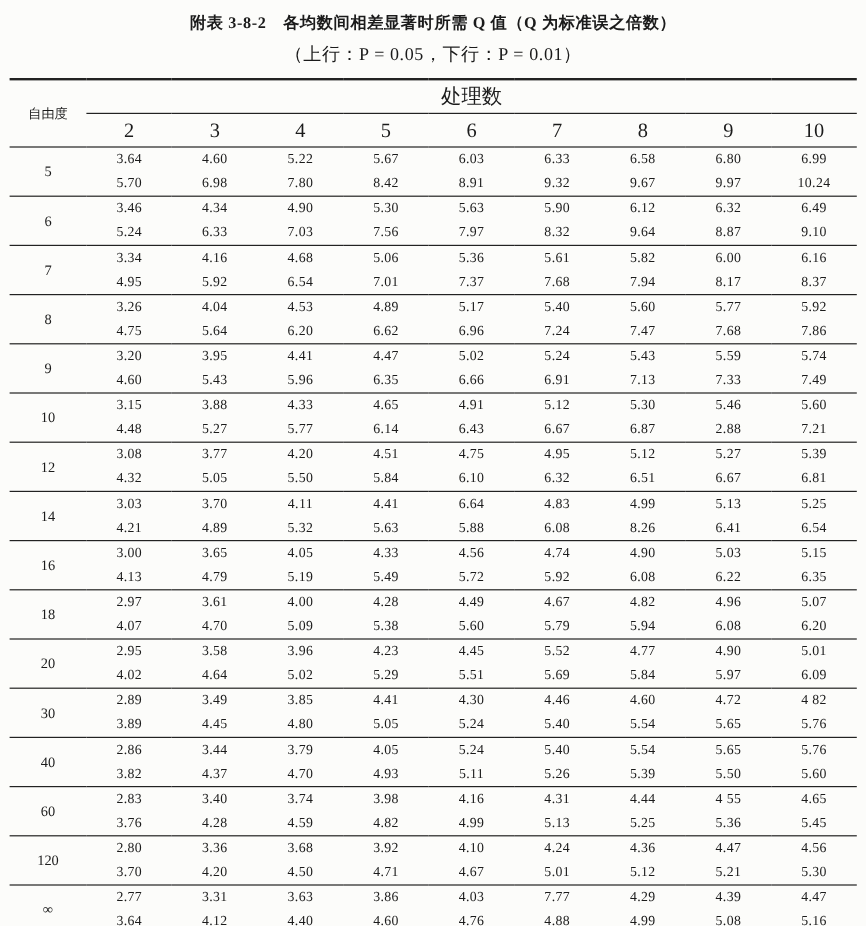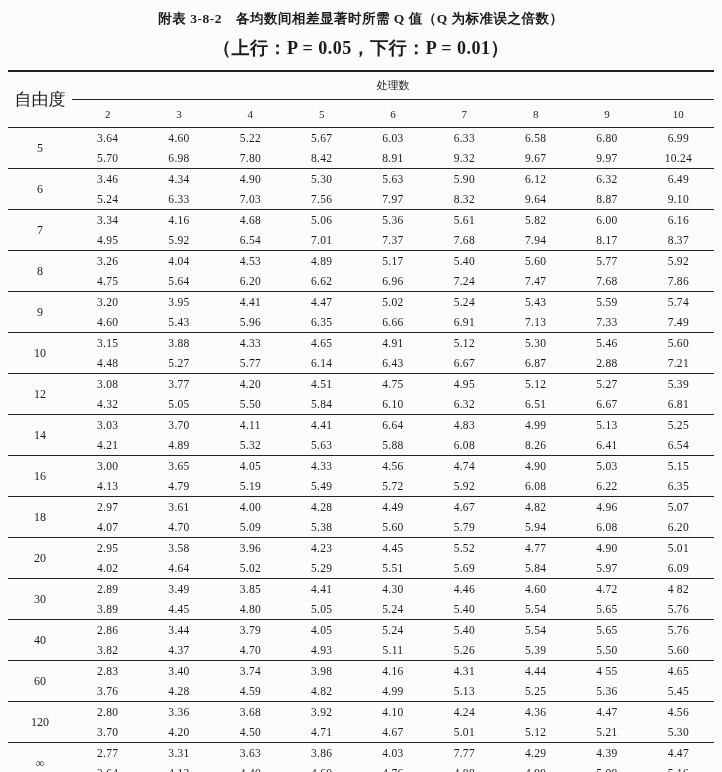--- a/index.html
+++ b/index.html
@@ -13,36 +13,36 @@
     width:722px;height:772px;box-sizing:border-box;
     background:var(--bg);color:var(--text);
     padding:8px 8px 0 8px;overflow:hidden;position:relative;
   }
   .title-line{
     text-align:center;font-weight:bold;font-size:13.5px;
     letter-spacing:0.5px;margin-top:2px;white-space:nowrap;
   }
   .title-line .table-label{margin-right:14px;}
   .subtitle{
-    text-align:center;font-weight:bold;font-size:18px;
+    text-align:center;font-weight:normal;font-size:15px;
     letter-spacing:0.5px;margin-top:8px;
   }
   table.qtable{
     border-collapse:collapse;table-layout:fixed;
     width:706px;margin:10px auto 0 auto;
     border-top:2.5px solid var(--rule);
     border-bottom:2.2px solid var(--rule);
   }
   table.qtable col.df-col{width:64px;}
   th,td{
     padding:0;text-align:center;vertical-align:middle;
     font-weight:normal;color:var(--text);
   }
-  thead th{font-size:11px;height:27px;}
-  th.df-header{border-bottom:1.8px solid var(--rule);font-size:17px;}
+  thead th{font-size:17px;height:27px;}
+  th.df-header{border-bottom:1.8px solid var(--rule);font-size:11px;}
   th.group-label{border-bottom:1.2px solid var(--rule);}
   tr.col-header-row th{border-bottom:1.8px solid var(--rule);}
   tbody th.df-label{font-size:12px;}
   tbody td{font-size:11.5px;height:20px;letter-spacing:0.3px;}
   tbody tr.group-start td,
   tbody tr.group-start th{border-top:1.1px solid var(--rule);}
 </style>
 </head>
 <body>
 

